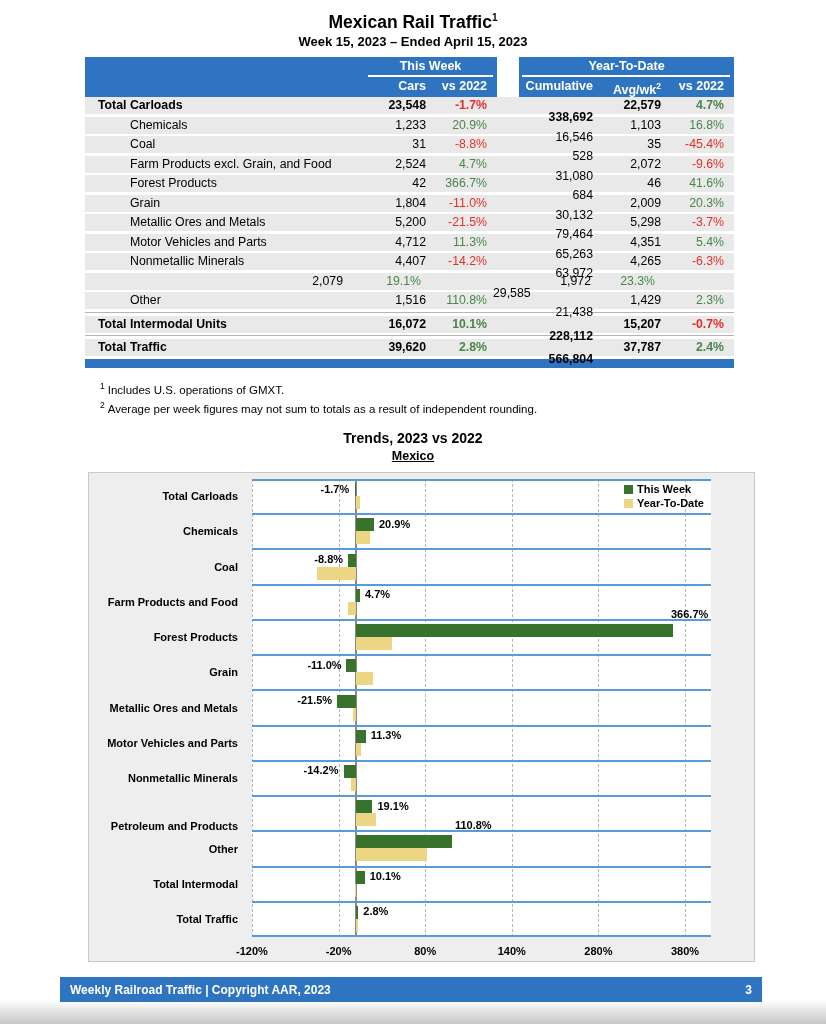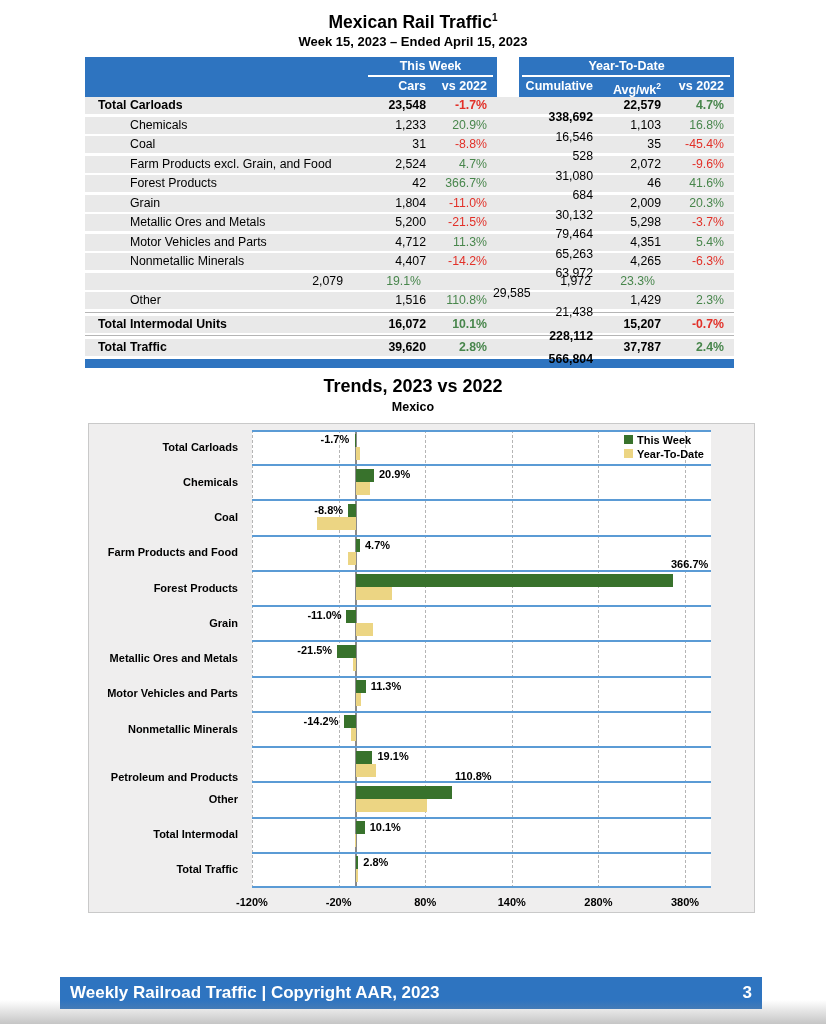--- a/index.html
+++ b/index.html
@@ -50,36 +50,36 @@
   .neg { color:var(--red,#e23028); }
   .row-divider { height:1px; background:#b5b5b5; margin:1px 0 3px; }
   .table-bottom-bar { height:9px; background:var(--blue,#2e74c0); margin-top:2px; }
 
   
   .footnotes { margin:13px 0 0 100px; font-size:11.5px; }
   .footnote { margin-bottom:5px; }
   .footnote sup { font-size:8.5px; margin-right:3px; }
 
   
-  .chart-title { text-align:center; font-size:18px; font-weight:bold; margin-top:8px; }
-  .chart-subtitle { text-align:center; font-size:12.5px; font-weight:bold; margin-top:3px; }
+  .chart-title { text-align:center; font-size:14px; font-weight:bold; margin-top:15px; }
+  .chart-subtitle { text-align:center; font-size:12.5px; font-weight:bold; margin-top:3px;text-decoration:underline; }
   .chart-frame { position:relative; margin:9px 0 0 88px; width:667px; height:490px;
                  background:#efeeee; border:1px solid #c9c9c9; }
   .plot { position:absolute; left:163px; top:6px; width:459px; height:458px; background:#fff; }
   .catlabel { position:absolute; right:516px; width:170px; text-align:right;
               font-size:11px; font-weight:bold; line-height:13px; }
   .xtick { position:absolute; font-size:11px; font-weight:bold; }
   .barlabel { position:absolute; font-size:11px; font-weight:bold; line-height:13px; white-space:nowrap; }
   .legend { position:absolute; top:4px; right:7px; }
   .legend-item { display:flex; align-items:center; margin-bottom:2px; font-weight:bold; font-size:11px; }
   .swatch { width:9px; height:9px; margin-right:4px; display:inline-block; }
 
   
-  .page-footer { position:absolute; left:60px; top:977px; width:702px; height:32px;
-                 background:var(--blue,#2e74c0); color:#fff; font-weight:bold; font-size:17px;
+  .page-footer { position:absolute; left:60px; top:977px; width:702px; height:25px;
+                 background:var(--blue,#2e74c0); color:#fff; font-weight:bold; font-size:12px;
                  display:flex; align-items:center; justify-content:space-between; padding:0 10px; }
   .bottom-shade { position:absolute; left:0; bottom:0; width:100%; height:24px;
                   background:linear-gradient(to bottom, rgba(200,200,200,0), rgba(150,150,150,0.55)); }
 </style>
 </head>
 <body>
 
 <div class="page">
 
   <div class="doc-title">
@@ -221,20 +221,24 @@
           <div class="c c3 pct pos">2.8%</div>
           <div class="c c4"></div>
           <div class="c c5">566,804</div>
           <div class="c c6">37,787</div>
           <div class="c c7 pct pos">2.4%</div>
         </div>
       </div>
     <div class="table-bottom-bar"></div>
   </div>
 
+  <div class="footnotes">
+    <div class="footnote"><sup>1</sup><span>Includes U.S. operations of GMXT.</span></div>
+    <div class="footnote"><sup>2</sup><span>Average per week figures may not sum to totals as a result of independent rounding.</span></div>
+  </div>
 
   <div class="chart-title">Trends, 2023 vs 2022</div>
   <div class="chart-subtitle">Mexico</div>
 
   <div class="chart-frame">
     <div class="plot">
         <div style="position: absolute; left: 0px; top: 0px; width: 0px; height: 458px; border-left: 1px dashed rgb(181, 181, 181);"></div>
         <div class="xtick" style="position: absolute; left: -35px; top: 466px; width: 70px; text-align: center;">-120%</div>
         <div style="position: absolute; left: 86.6px; top: 0px; width: 0px; height: 458px; border-left: 1px dashed rgb(181, 181, 181);"></div>
         <div class="xtick" style="position: absolute; left: 51.6px; top: 466px; width: 70px; text-align: center;">-20%</div>

